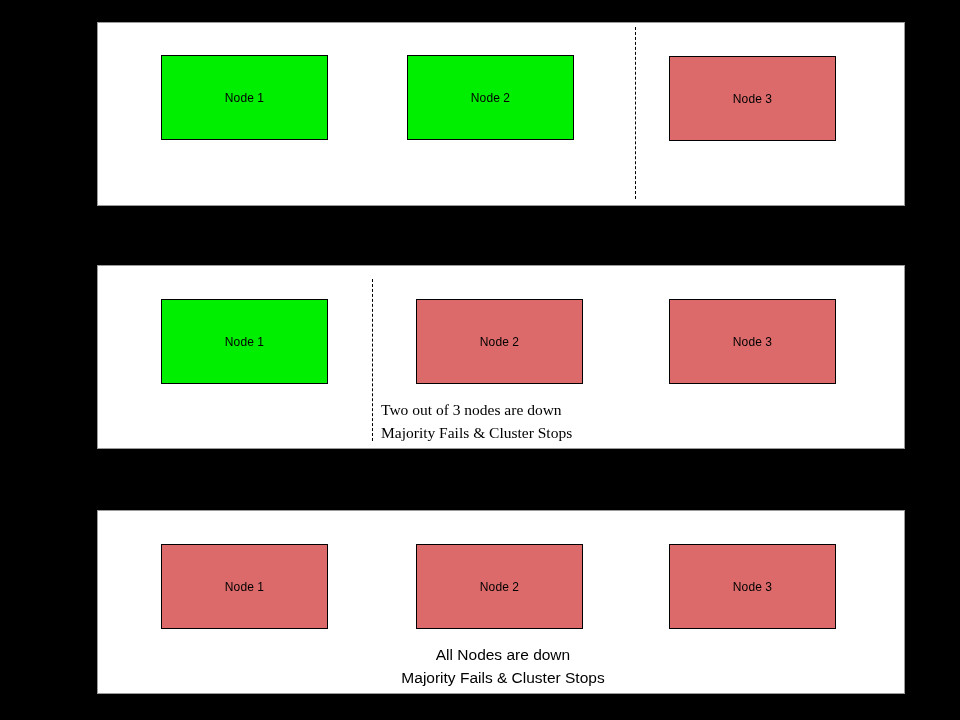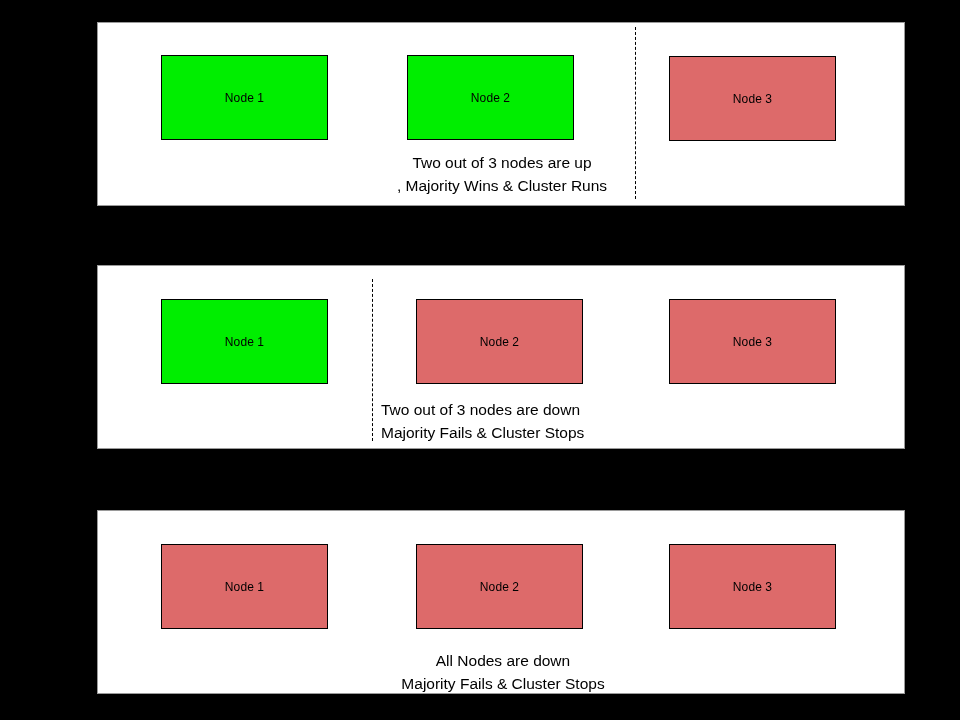--- a/index.html
+++ b/index.html
@@ -79,21 +79,21 @@
     position: absolute;
     font-family: "Liberation Sans", sans-serif;
     font-size: 15.5px;
     color: #000000;
     line-height: 23px;
     white-space: nowrap;
     user-select: none;
   }
   .caption .line { display: block; }
   .cap-center { text-align: center; }
-  .cap-left   { text-align: left; }
+  .cap-left   { text-align: left; font-family: Liberation Serif, serif; }
 </style>
 </head>
 <body>
 
 <div class="stage">
 
   <div class="panel" id="panel-0">
 
     <div class="node-box up pos-n1">
       <span class="node-label">Node 1</span>
@@ -102,24 +102,20 @@
     <div class="node-box up pos-n2">
       <span class="node-label">Node 2</span>
     </div>
 
     <div class="node-box down pos-n3">
       <span class="node-label">Node 3</span>
     </div>
 
     <div class="divider" style="left:537px; top:4px; height:172px;"></div>
 
-    <div class="caption cap-center" style="left:268px; top:128px; width:272px;">
-      <span class="line">Two out of 3 nodes are up</span>
-      <span class="line">, Majority Wins &amp; Cluster Runs</span>
-    </div>
   </div>
 
   <div class="panel" id="panel-1">
 
     <div class="node-box up pos-n1-b">
       <span class="node-label">Node 1</span>
     </div>
 
     <div class="node-box down pos-n2-b">
       <span class="node-label">Node 2</span>
@@ -144,19 +140,19 @@
     </div>
 
     <div class="node-box down pos-n2-b">
       <span class="node-label">Node 2</span>
     </div>
 
     <div class="node-box down pos-n3-b">
       <span class="node-label">Node 3</span>
     </div>
 
-    <div class="caption cap-center" style="left:265px; top:138px; width:280px;">
+    <div class="caption cap-center" style="left:265px; top:132px; width:280px;">
       <span class="line">All Nodes are down</span>
       <span class="line">Majority Fails &amp; Cluster Stops</span>
     </div>
   </div>
 
 </div>
 
 </body></html>

